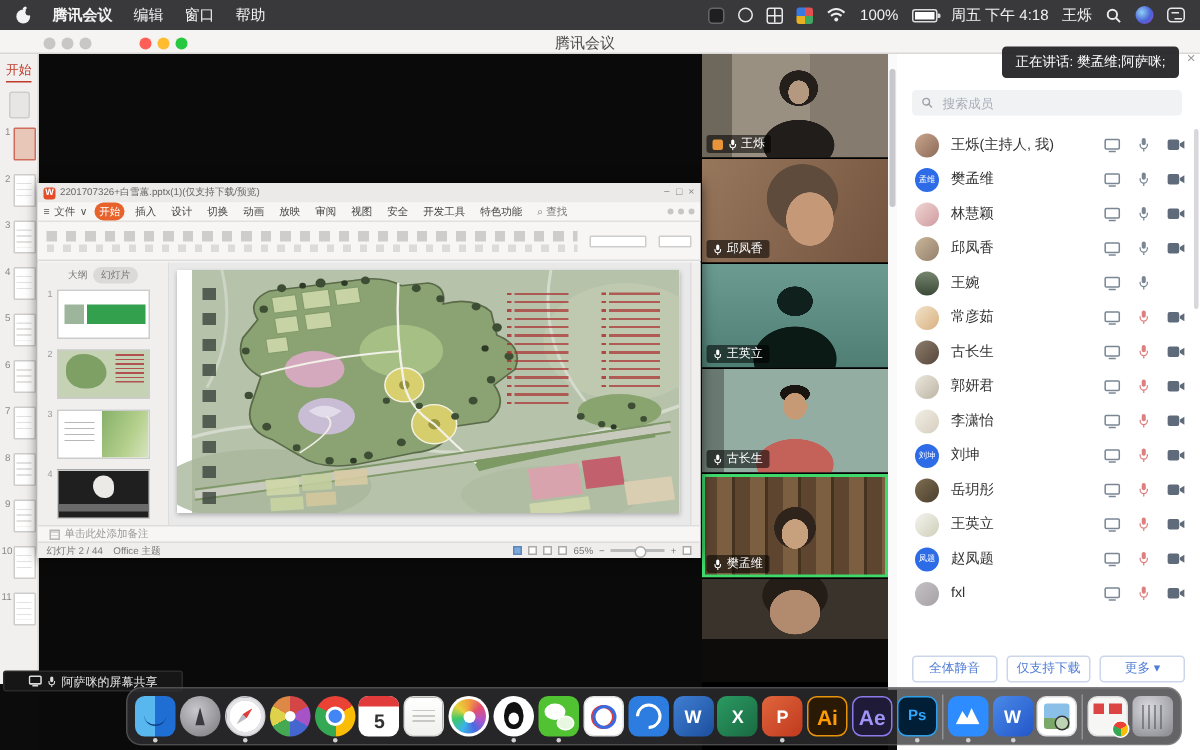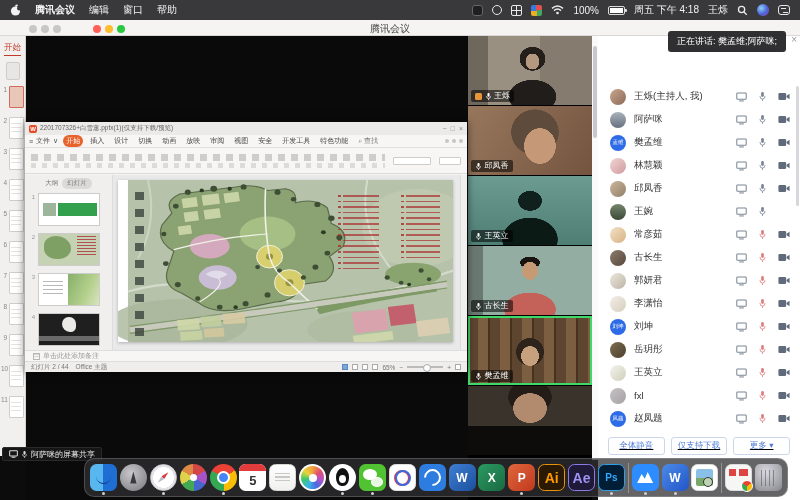--- a/index.html
+++ b/index.html
@@ -140,28 +140,28 @@
   .has-share .shr{display:block;}
   .no-cam .cam{visibility:hidden;}
   .mic-red .mic{color:#dd7f7f;}
   .p1{background:linear-gradient(135deg,#caa58c,#8a6a58);} .p2{background:linear-gradient(#aab2ba,#667080);}
   .p4{background:linear-gradient(135deg,#f0d6d2,#d09aa0);} .p5{background:linear-gradient(135deg,#c9b69b,#94806a);}
   .p6{background:linear-gradient(#75856d,#3c4a38);} .p7{background:linear-gradient(135deg,#f2e3c8,#d8b080);}
   .p8{background:linear-gradient(135deg,#8d7d6d,#57473b);} .p9{background:linear-gradient(135deg,#ece8de,#bcb4a4);}
   .p10{background:linear-gradient(135deg,#f2eee6,#d6cebe);} .p12{background:linear-gradient(135deg,#7d6d51,#4b3f2d);}
   .p13{background:linear-gradient(135deg,#f4f4f0,#cfcfb9);} .p15{background:linear-gradient(135deg,#c5c1c5,#a5a1a5);}
   .pblue{background:#2e6be6;}
-  .pfooter{position:absolute;left:10px;right:10px;top:401px;display:flex;gap:6px;text-decoration:underline;}
+  .pfooter{position:absolute;left:10px;right:10px;top:401px;display:flex;gap:6px;}
   .pbtn{flex:1;height:18px;background:#fff;border:1px solid #ccd6ea;border-radius:3px;color:#4f7cd6;font-size:8.5px;padding:0;cursor:pointer;white-space:nowrap;}
   .pscroll{position:absolute;right:1px;top:50px;width:3px;height:120px;background:#d8d8dc;border-radius:2px;}
   .tooltip{position:absolute;right:14px;top:31px;background:rgba(32,32,34,.93);color:#fff;font-size:9px;padding:4px 9px;border-radius:3px;z-index:45;white-space:nowrap;}
   .tt-close{position:absolute;right:3px;top:34px;color:#9a9a9a;font-size:10px;z-index:46;cursor:pointer;}
 
   
-  .sharepill{position:absolute;left:2px;top:447px;height:14px;background:#161616;border:1px solid #2a2a2a;border-radius:2px;display:flex;align-items:center;gap:3px;padding:0 6px;color:#e8e8e8;font-size:8px;z-index:30;white-space:nowrap;}
+  .sharepill{position:absolute;left:2px;top:447px;height:14px;background:#161616;border:1px solid #2a2a2a;border-radius:2px;display:flex;align-items:center;gap:3px;padding:0 16px;color:#e8e8e8;font-size:8px;z-index:30;white-space:nowrap;}
   .sharepill svg{color:#dcdcdc;}
 
   
   .dock{position:absolute;left:84px;top:458px;width:704px;height:39px;background:rgba(48,48,52,.75);border:1px solid rgba(255,255,255,.18);border-radius:10px;display:flex;align-items:center;justify-content:space-between;padding:2px 5px;z-index:50;}
   .ditem{position:relative;display:flex;flex-direction:column;align-items:center;}
   .dic{position:relative;width:27px;height:27px;border-radius:6.5px;display:flex;align-items:center;justify-content:center;overflow:visible;}
   .dg{font-weight:bold;line-height:1;}
   .ditem.run::after{content:"";position:absolute;bottom:-4px;width:3px;height:3px;border-radius:50%;background:#d0d0d0;}
   .ditem.sep{align-self:stretch;justify-content:center;}
   .dk-sep{width:1px;height:30px;background:rgba(255,255,255,.3);border-radius:0;}
@@ -591,20 +591,27 @@
 
       <div class="vtile v6 nolabel">
         
       </div>
     </div>
   <div class="vscroll">
       <div class="vthumb"></div>
     </div>
 
   <div class="panel">
+    <div class="search">
+      <svg width="9" height="9" viewBox="0 0 12 12">
+        <circle cx="5" cy="5" r="3.2" fill="none" stroke="#9aa0aa" stroke-width="1.3"></circle>
+        <line x1="7.5" y1="7.5" x2="10.5" y2="10.5" stroke="#9aa0aa" stroke-width="1.3"></line>
+      </svg>
+      <input placeholder="搜索成员" style="">
+    </div>
     <div class="plist">
 
         <div class="prow">
           <div class="pav p1">
             <span class="pavt"></span>
           </div>
           <div class="pname">王烁(主持人, 我)</div>
           <div class="picons">
             <svg class="shr" viewBox="0 0 14 12">
               <rect x="1" y="1" width="12" height="8" rx="1" fill="none" stroke="currentColor" stroke-width="1.3"></rect>
@@ -615,41 +622,20 @@
               <path d="M2.8 6.2v1a3.2 3.2 0 0 0 6.4 0v-1" fill="none" stroke="currentColor" stroke-width="1.1"></path>
               <line x1="6" y1="10.6" x2="6" y2="13" stroke="currentColor" stroke-width="1.1"></line>
             </svg>
             <svg class="cam" viewBox="0 0 14 10">
               <rect x="0.5" y="1" width="9" height="8" rx="1.5" fill="currentColor"></rect>
               <path d="M10 4 L13.5 1.8 V8.2 L10 6 Z" fill="currentColor"></path>
             </svg>
           </div>
         </div>
 
-        <div class="prow has-share">
-          <div class="pav p2">
-            <span class="pavt"></span>
-          </div>
-          <div class="pname">阿萨咪</div>
-          <div class="picons">
-            <svg class="shr" viewBox="0 0 14 12">
-              <rect x="1" y="1" width="12" height="8" rx="1" fill="none" stroke="currentColor" stroke-width="1.3"></rect>
-              <line x1="4" y1="11" x2="10" y2="11" stroke="currentColor" stroke-width="1.3"></line>
-            </svg>
-            <svg class="mic" viewBox="0 0 12 14">
-              <rect x="4.2" y="1" width="3.6" height="6.5" rx="1.8" fill="currentColor"></rect>
-              <path d="M2.8 6.2v1a3.2 3.2 0 0 0 6.4 0v-1" fill="none" stroke="currentColor" stroke-width="1.1"></path>
-              <line x1="6" y1="10.6" x2="6" y2="13" stroke="currentColor" stroke-width="1.1"></line>
-            </svg>
-            <svg class="cam" viewBox="0 0 14 10">
-              <rect x="0.5" y="1" width="9" height="8" rx="1.5" fill="currentColor"></rect>
-              <path d="M10 4 L13.5 1.8 V8.2 L10 6 Z" fill="currentColor"></path>
-            </svg>
-          </div>
-        </div>
 
         <div class="prow">
           <div class="pav pblue">
             <span class="pavt">孟维</span>
           </div>
           <div class="pname">樊孟维</div>
           <div class="picons">
             <svg class="shr" viewBox="0 0 14 12">
               <rect x="1" y="1" width="12" height="8" rx="1" fill="none" stroke="currentColor" stroke-width="1.3"></rect>
               <line x1="4" y1="11" x2="10" y2="11" stroke="currentColor" stroke-width="1.3"></line>
@@ -880,46 +866,46 @@
               <line x1="6" y1="10.6" x2="6" y2="13" stroke="currentColor" stroke-width="1.1"></line>
             </svg>
             <svg class="cam" viewBox="0 0 14 10">
               <rect x="0.5" y="1" width="9" height="8" rx="1.5" fill="currentColor"></rect>
               <path d="M10 4 L13.5 1.8 V8.2 L10 6 Z" fill="currentColor"></path>
             </svg>
           </div>
         </div>
 
         <div class="prow mic-red">
+          <div class="pav pblue">
+            <span class="pavt">凤题</span>
+          </div>
+          <div class="pname">赵凤题</div>
+          <div class="picons">
+            <svg class="shr" viewBox="0 0 14 12">
+              <rect x="1" y="1" width="12" height="8" rx="1" fill="none" stroke="currentColor" stroke-width="1.3"></rect>
+              <line x1="4" y1="11" x2="10" y2="11" stroke="currentColor" stroke-width="1.3"></line>
+            </svg>
+            <svg class="mic" viewBox="0 0 12 14">
+              <rect x="4.2" y="1" width="3.6" height="6.5" rx="1.8" fill="currentColor"></rect>
+              <path d="M2.8 6.2v1a3.2 3.2 0 0 0 6.4 0v-1" fill="none" stroke="currentColor" stroke-width="1.1"></path>
+              <line x1="6" y1="10.6" x2="6" y2="13" stroke="currentColor" stroke-width="1.1"></line>
+            </svg>
+            <svg class="cam" viewBox="0 0 14 10">
+              <rect x="0.5" y="1" width="9" height="8" rx="1.5" fill="currentColor"></rect>
+              <path d="M10 4 L13.5 1.8 V8.2 L10 6 Z" fill="currentColor"></path>
+            </svg>
+          </div>
+        </div>
+
+        <div class="prow mic-red">
           <div class="pav p15">
             <span class="pavt"></span>
           </div>
           <div class="pname">fxl</div>
-          <div class="picons">
-            <svg class="shr" viewBox="0 0 14 12">
-              <rect x="1" y="1" width="12" height="8" rx="1" fill="none" stroke="currentColor" stroke-width="1.3"></rect>
-              <line x1="4" y1="11" x2="10" y2="11" stroke="currentColor" stroke-width="1.3"></line>
-            </svg>
-            <svg class="mic" viewBox="0 0 12 14">
-              <rect x="4.2" y="1" width="3.6" height="6.5" rx="1.8" fill="currentColor"></rect>
-              <path d="M2.8 6.2v1a3.2 3.2 0 0 0 6.4 0v-1" fill="none" stroke="currentColor" stroke-width="1.1"></path>
-              <line x1="6" y1="10.6" x2="6" y2="13" stroke="currentColor" stroke-width="1.1"></line>
-            </svg>
-            <svg class="cam" viewBox="0 0 14 10">
-              <rect x="0.5" y="1" width="9" height="8" rx="1.5" fill="currentColor"></rect>
-              <path d="M10 4 L13.5 1.8 V8.2 L10 6 Z" fill="currentColor"></path>
-            </svg>
-          </div>
-        </div>
-
-        <div class="prow mic-red">
-          <div class="pav pblue">
-            <span class="pavt">凤题</span>
-          </div>
-          <div class="pname">赵凤题</div>
           <div class="picons">
             <svg class="shr" viewBox="0 0 14 12">
               <rect x="1" y="1" width="12" height="8" rx="1" fill="none" stroke="currentColor" stroke-width="1.3"></rect>
               <line x1="4" y1="11" x2="10" y2="11" stroke="currentColor" stroke-width="1.3"></line>
             </svg>
             <svg class="mic" viewBox="0 0 12 14">
               <rect x="4.2" y="1" width="3.6" height="6.5" rx="1.8" fill="currentColor"></rect>
               <path d="M2.8 6.2v1a3.2 3.2 0 0 0 6.4 0v-1" fill="none" stroke="currentColor" stroke-width="1.1"></path>
               <line x1="6" y1="10.6" x2="6" y2="13" stroke="currentColor" stroke-width="1.1"></line>
             </svg>

